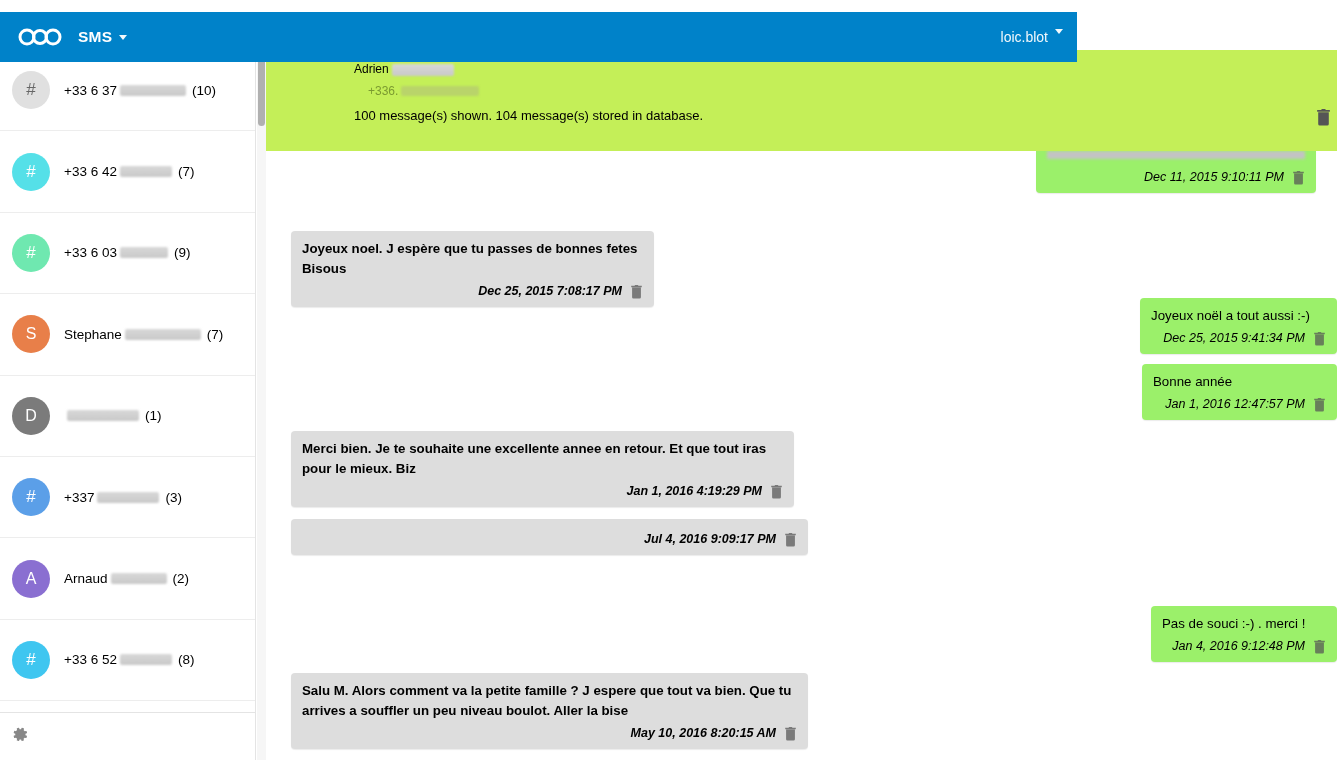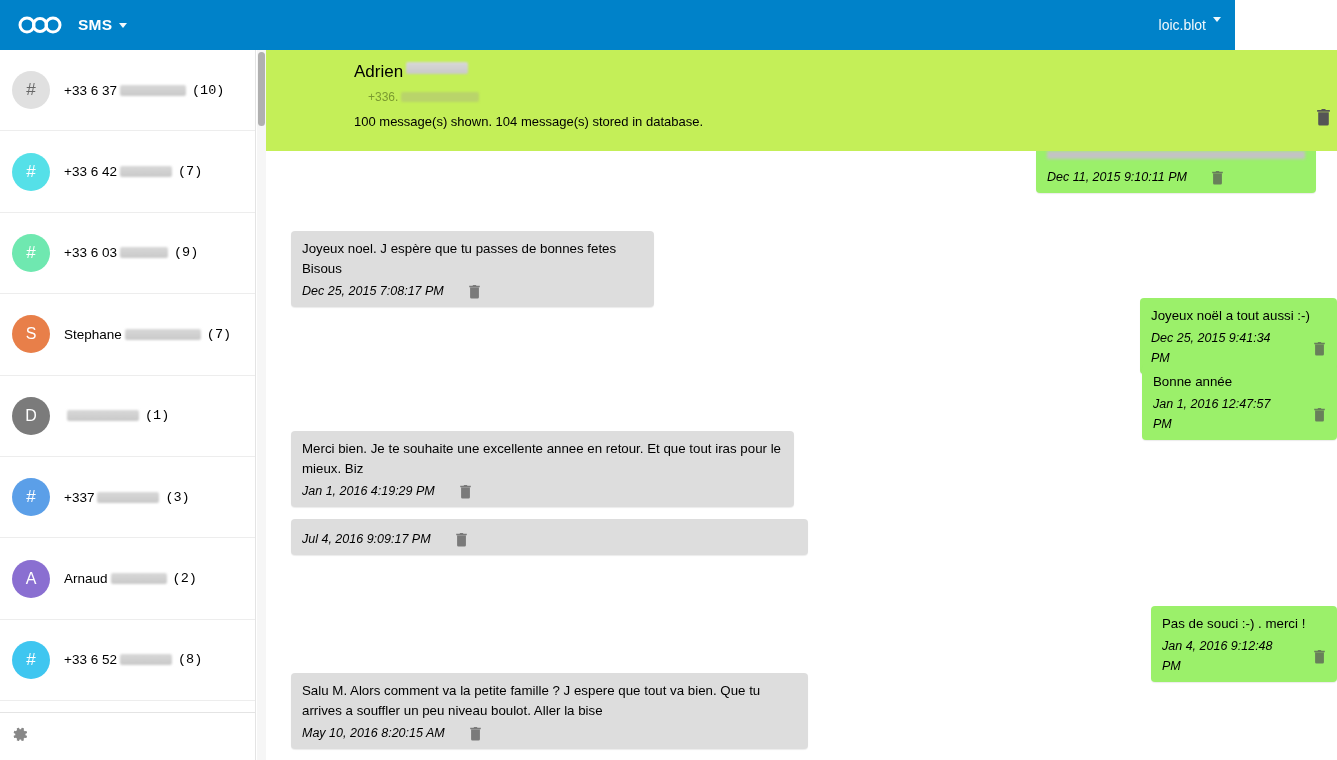--- a/index.html
+++ b/index.html
@@ -7,22 +7,22 @@
     margin: 0; padding: 0;
     width: 1337px; height: 760px;
     overflow: hidden;
     font-family: "Liberation Sans", sans-serif;
     background: #ffffff;
     color: #333;
   }
 
   
   #topbar {
-    position: absolute; top: 0; left: 0;
-    width: 1235px; height: 50px;
+    position: absolute; top: 12px; left: 0;
+    width: 1077px; height: 50px;
     background: #0082c9;
     display: flex; align-items: center;
     z-index: 50;
   }
   .logo {
     margin-left: 12px; margin-right: 10px;
     width: 56px; height: 32px;
     display: flex; align-items: center; justify-content: center;
   }
   .app-title {
@@ -98,21 +98,21 @@
   }
   .redacted {
     display: inline-block;
     height: 11px;
     background: linear-gradient(180deg,#d8d8d8,#c9c9c9);
     border-radius: 2px;
     margin: 0 3px;
     vertical-align: middle;
     filter: blur(1.1px);
   }
-  .count { margin-left: 3px; font-family: Liberation Mono, monospace; }
+  .count { margin-left: 3px; }
 
   
   #sidebar-scrollbar {
     position: absolute;
     top: 50px; left: 257px;
     width: 9px; height: 710px;
     background: #f6f6f6;
   }
   #sidebar-scroll-thumb {
     position: absolute;
@@ -144,24 +144,24 @@
   }
 
   #conv-header {
     position: absolute;
     top: 0; left: 0;
     width: 1071px; height: 101px;
     background: #c4ef58;
     padding: 12px 0 0 88px;
   }
   #conv-header .hname {
-    font-size: 17px;
+    font-size: 12px;
     color: #000;
     font-weight: normal;
-    display: flex; align-items: flex-start;
+    display: flex; align-items: flex-end;
   }
   #conv-header .hnum {
     font-size: 12px;
     color: #7b9b30;
     margin-top: 8px;
     margin-left: 14px;
     display: flex; align-items: center;
   }
   #conv-header .hstats {
     font-size: 13px;
@@ -184,29 +184,29 @@
   .msg-row { position: absolute; }
   .bubble {
     position: relative;
     border-radius: 4px;
     padding: 8px 11px 6px 11px;
     font-size: 13.3px;
     line-height: 20px;
     color: #000;
     box-shadow: 0 1px 1px rgba(0,0,0,.08);
   }
-  .bubble.in  { background: #dddddd; }
+  .bubble.in  { background: #dddddd; font-weight: bold; }
   .bubble.out { background: #9bf06a; }
   .bubble .text { display: block; }
   .bubble .meta {
     display: flex;
     align-items: center;
-    justify-content: flex-start;
+    justify-content: flex-end;
     margin-top: 2px;
-    gap: 24px;
+    gap: 8px;
   }
   .bubble .time {
     font-size: 12.5px;
     font-style: italic;
     color: #000;
   }
   .trash {
     cursor: pointer;
     opacity: .72;
     flex: 0 0 auto;

